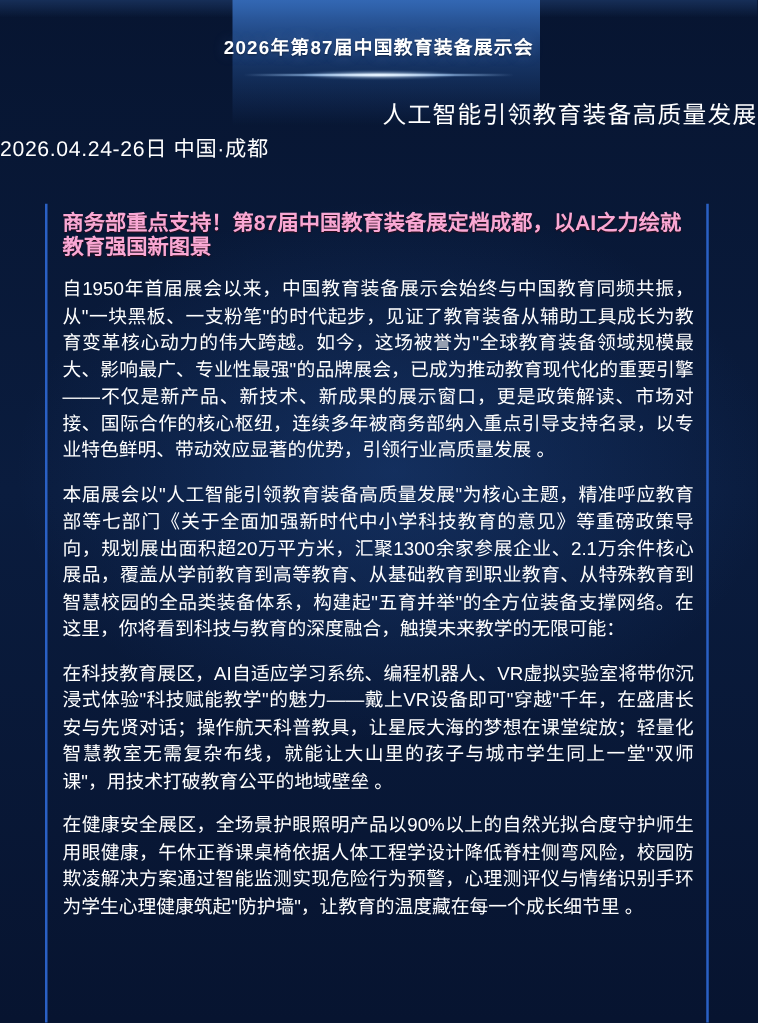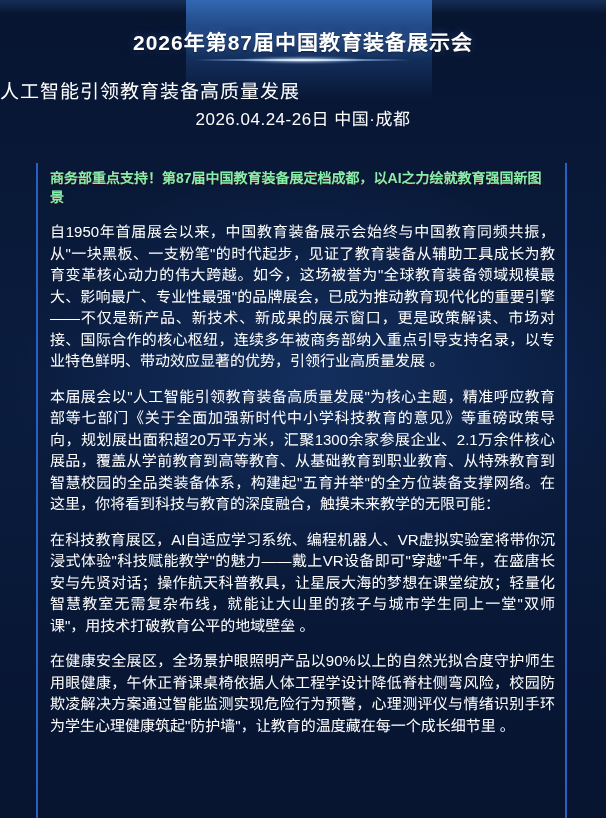--- a/index.html
+++ b/index.html
@@ -23,21 +23,21 @@
   }
   
   .glow-band {
     position: absolute; top: 0; left: 186px; width: 246px; height: 100px;
     background: linear-gradient(180deg, rgba(52,106,184,0.95) 0%, rgba(40,88,160,0.50) 45%, rgba(28,66,132,0) 100%);
   }
 
   .page-title {
     position: absolute; top: 26px; left: 0; width: 100%;
     text-align: center;
-    color: #ffffff; font-size: 21px; font-weight: bold; letter-spacing: 1px;
+    color: #ffffff; font-size: 15px; font-weight: bold; letter-spacing: 1px;
     text-shadow: 0 1px 2px rgba(0,0,0,0.45), 0 0 10px rgba(130,180,255,0.25);
   }
 
   .title-divider {
     position: absolute; top: 58px; left: 50%; width: 216px; height: 4px;
     transform: translateX(-50%);
   }
   .title-divider::before {
     content: ""; position: absolute; top: 1px; left: 0; right: 0; height: 2px;
     background: linear-gradient(90deg, rgba(150,190,240,0) 0%, rgba(160,200,245,0.65) 25%,
@@ -46,36 +46,36 @@
   }
   .title-divider::after {
     content: ""; position: absolute; top: -1px; left: 50%; width: 120px; height: 6px;
     transform: translateX(-50%);
     background: radial-gradient(ellipse at center, rgba(235,246,255,0.95) 0%, rgba(180,215,255,0.35) 55%, rgba(180,215,255,0) 75%);
     filter: blur(1px);
   }
 
   .page-subtitle {
     position: absolute; top: 76px; left: 0; width: 100%;
-    text-align: left; color: #ffffff; font-size: 19px; font-weight: 500; letter-spacing: 1px;
+    text-align: right; color: #ffffff; font-size: 19px; font-weight: 500; letter-spacing: 1px;
   }
   .event-date {
     position: absolute; top: 105px; left: 0; width: 100%;
-    text-align: center; color: #ffffff; font-size: 17px; letter-spacing: 0.5px;
+    text-align: left; color: #ffffff; font-size: 17px; letter-spacing: 0.5px;
   }
 
   .article {
     position: absolute; top: 163px; left: 36px; width: 531px; height: 800px;
     box-sizing: border-box;
     border-left: 2px solid #2a60c4;
     border-right: 2px solid #2a60c4;
     padding: 6px 10px 0 12px;
   }
   .headline {
-    margin: 0; color: #86efac; font-size: 14px; font-weight: bold; line-height: 19px;
+    margin: 0; color: #f9a8d4; font-size: 17px; font-weight: bold; line-height: 19px;
     text-shadow: 0 1px 1px rgba(80,0,0,0.6);
   }
   .article p {
     margin: 14px 0 0 0;
     color: #ffffff; font-size: 15px; line-height: 21.5px;
     text-align: justify; text-justify: inter-ideograph;
   }
 </style>
 </head>
 <body>

